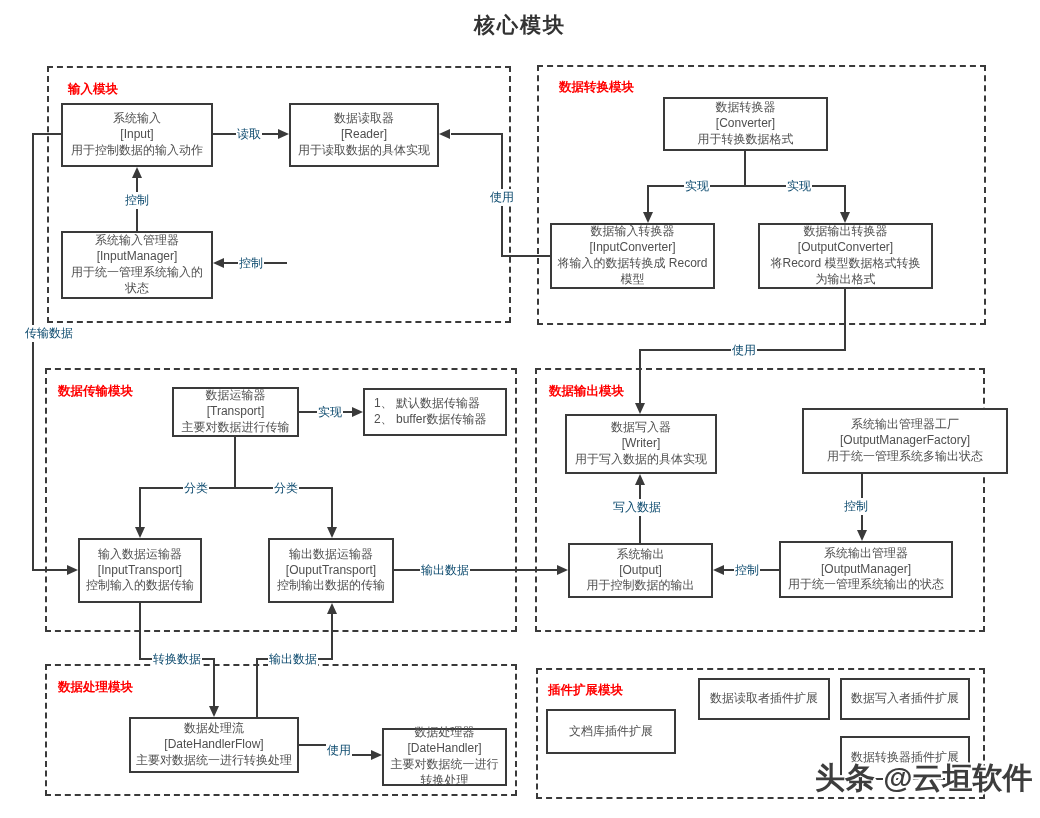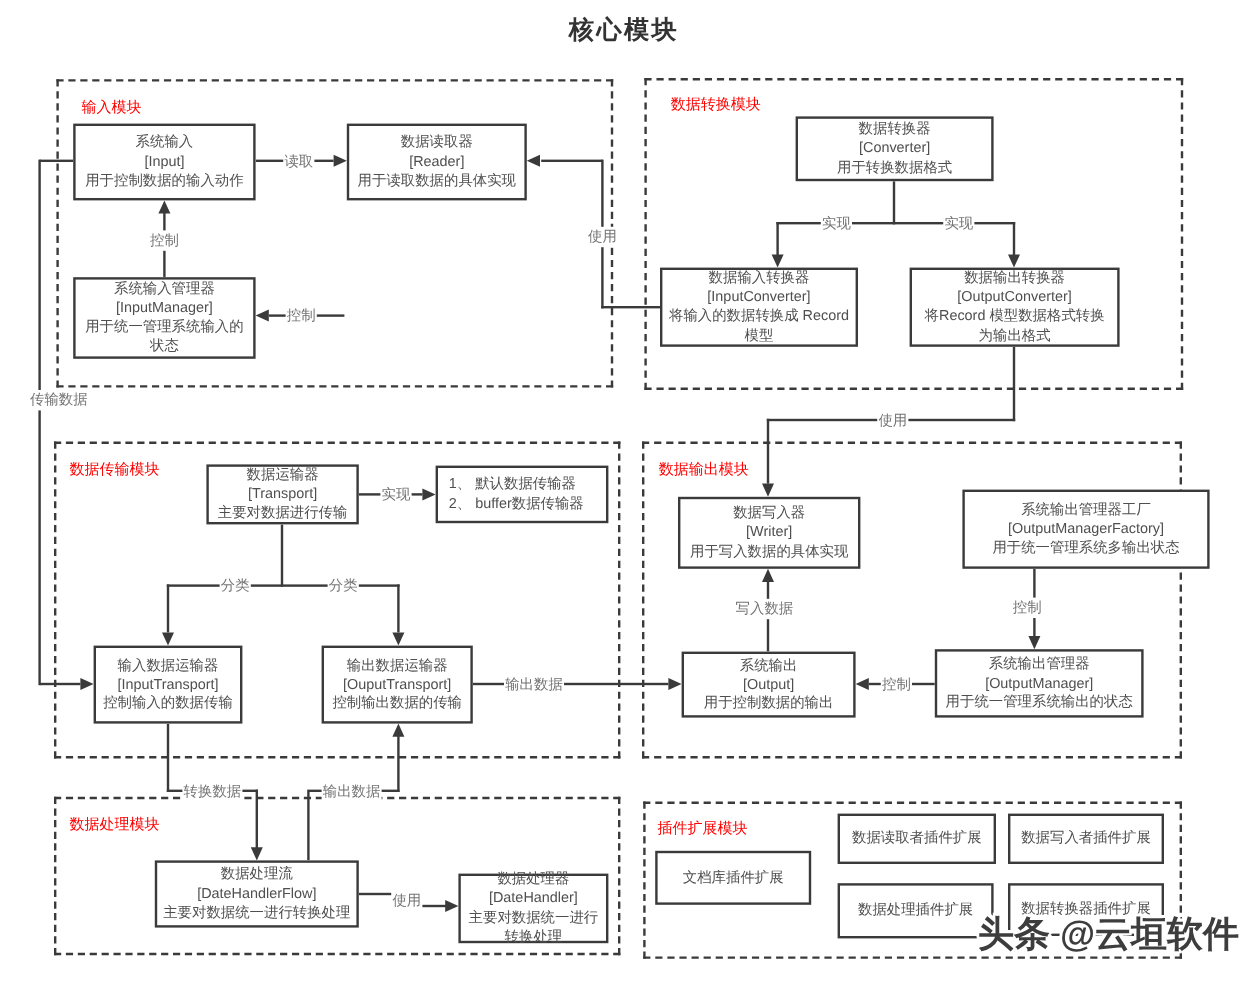--- a/index.html
+++ b/index.html
@@ -5,37 +5,37 @@
   html,body { margin:0; padding:0; background:#ffffff; }
   .canvas {
     position:relative; width:1040px; height:818px; background:#ffffff;
     font-family:"Liberation Sans","DejaVu Sans",sans-serif; overflow:hidden;
   }
   .title {
     position:absolute; left:0; top:11px; width:100%; text-align:center;
     font-size:21px; font-weight:bold; color:#333333; letter-spacing:2px;
   }
   .module { position:absolute; border:2px dashed #3a3a3a; box-sizing:border-box; background:transparent; z-index:0; }
-  .module-label { position:absolute; color:#ff0000; font-size:12.5px; font-weight:normal; z-index:5; background:#fff; padding:0 2px; }
+  .module-label { position:absolute; color:#ff0000; font-size:12.5px; font-weight:bold; z-index:5; background:#fff; padding:0 2px; }
   .box {
     position:absolute; border:2px solid #3a3a3a; background:#ffffff; box-sizing:border-box;
     color:#4f4f4f; font-size:12px; line-height:1.32; white-space:pre-line;
     display:flex; align-items:center; justify-content:center; text-align:center;
     padding:1px 2px; z-index:3;
   }
   .box.list { justify-content:flex-start; text-align:left; padding-left:9px; }
   .hl { position:absolute; height:2px; background:#3a3a3a; z-index:1; }
   .vl { position:absolute; width:2px;  background:#3a3a3a; z-index:1; }
   .ar { position:absolute; width:0; height:0; z-index:2; }
   .ar.r { border-top:5px solid transparent; border-bottom:5px solid transparent; border-left:11px solid #3a3a3a; }
   .ar.l { border-top:5px solid transparent; border-bottom:5px solid transparent; border-right:11px solid #3a3a3a; }
   .ar.u { border-left:5px solid transparent; border-right:5px solid transparent; border-bottom:11px solid #3a3a3a; }
   .ar.d { border-left:5px solid transparent; border-right:5px solid transparent; border-top:11px solid #3a3a3a; }
   .edge-label {
-    position:absolute; background:#ffffff; color:#737373; font-size:12px;
+    position:absolute; background:#ffffff; color:#0c4a6e; font-size:12px;
     padding:0 1px; z-index:4; white-space:nowrap;text-align:right;
   }
   .watermark {
     position:absolute; left:815px; top:758px; z-index:10;
     font-size:30px; font-weight:bold; color:#3d3d3d; white-space:nowrap;
     text-shadow:-2px -2px 0 #fff, 2px -2px 0 #fff, -2px 2px 0 #fff, 2px 2px 0 #fff,
                  0 -2px 0 #fff, 0 2px 0 #fff, -2px 0 0 #fff, 2px 0 0 #fff;
   }
 </style>
 </head>
@@ -111,21 +111,20 @@
 [DateHandlerFlow]
 主要对数据统一进行转换处理</div>
   <div class="box" style="left:382px;top:728px;width:125px;height:58px">数据处理器
 [DateHandler]
 主要对数据统一进行
 转换处理</div>
 
   <div class="box" style="left:546px;top:709px;width:130px;height:45px">文档库插件扩展</div>
   <div class="box" style="left:698px;top:678px;width:132px;height:42px">数据读取者插件扩展</div>
   <div class="box" style="left:840px;top:678px;width:130px;height:42px">数据写入者插件扩展</div>
-  <div class="box" style="left:698px;top:736px;width:130px;height:46px">数据处理插件扩展</div>
   <div class="box" style="left:840px;top:736px;width:130px;height:44px">数据转换器插件扩展</div>
 
   <div class="hl" style="left:213px;top:133px;width:65px"></div>
   <div class="ar r" style="left:278px;top:129px"></div>
   <div class="edge-label" style="left:236px;top:126px">读取</div>
 
   <div class="vl" style="left:136px;top:176px;height:55px"></div>
   <div class="ar u" style="left:132px;top:167px"></div>
   <div class="edge-label" style="left:124px;top:192px">控制</div>
 

